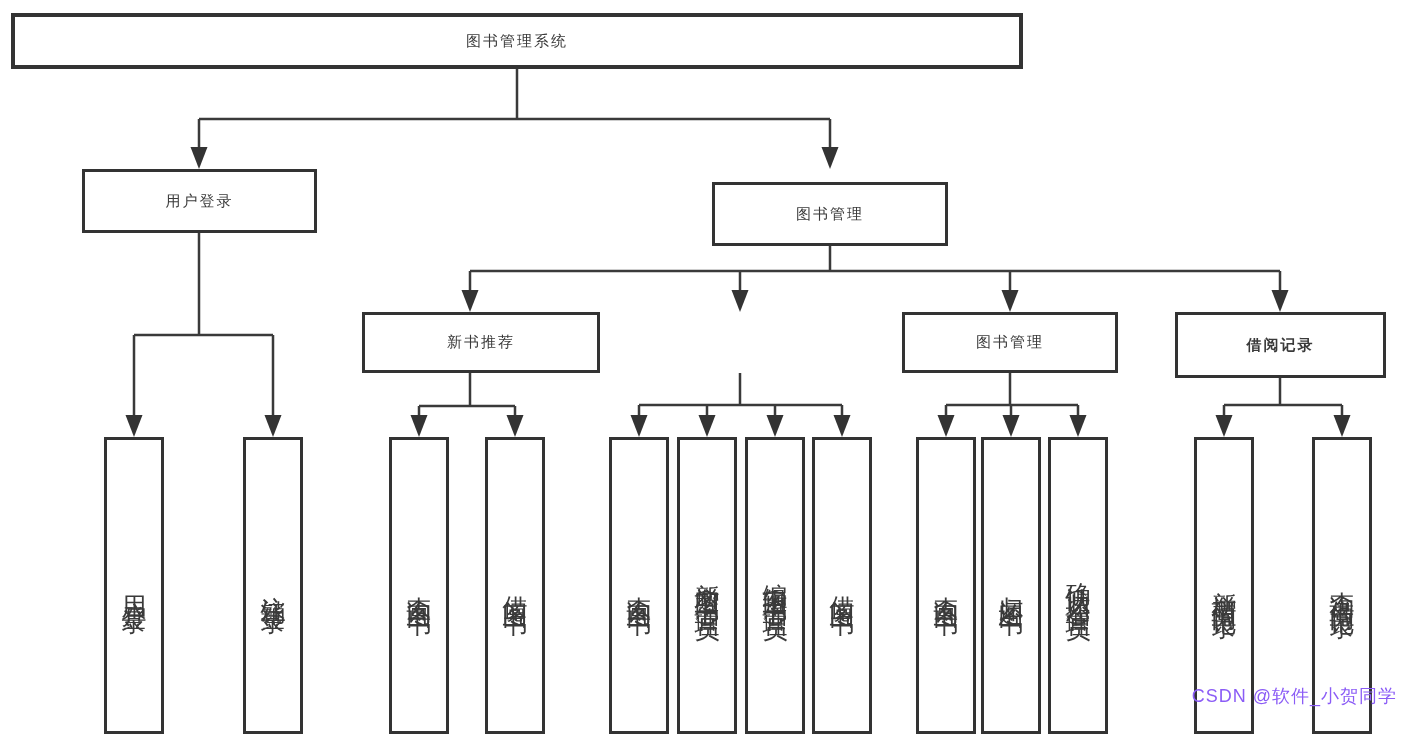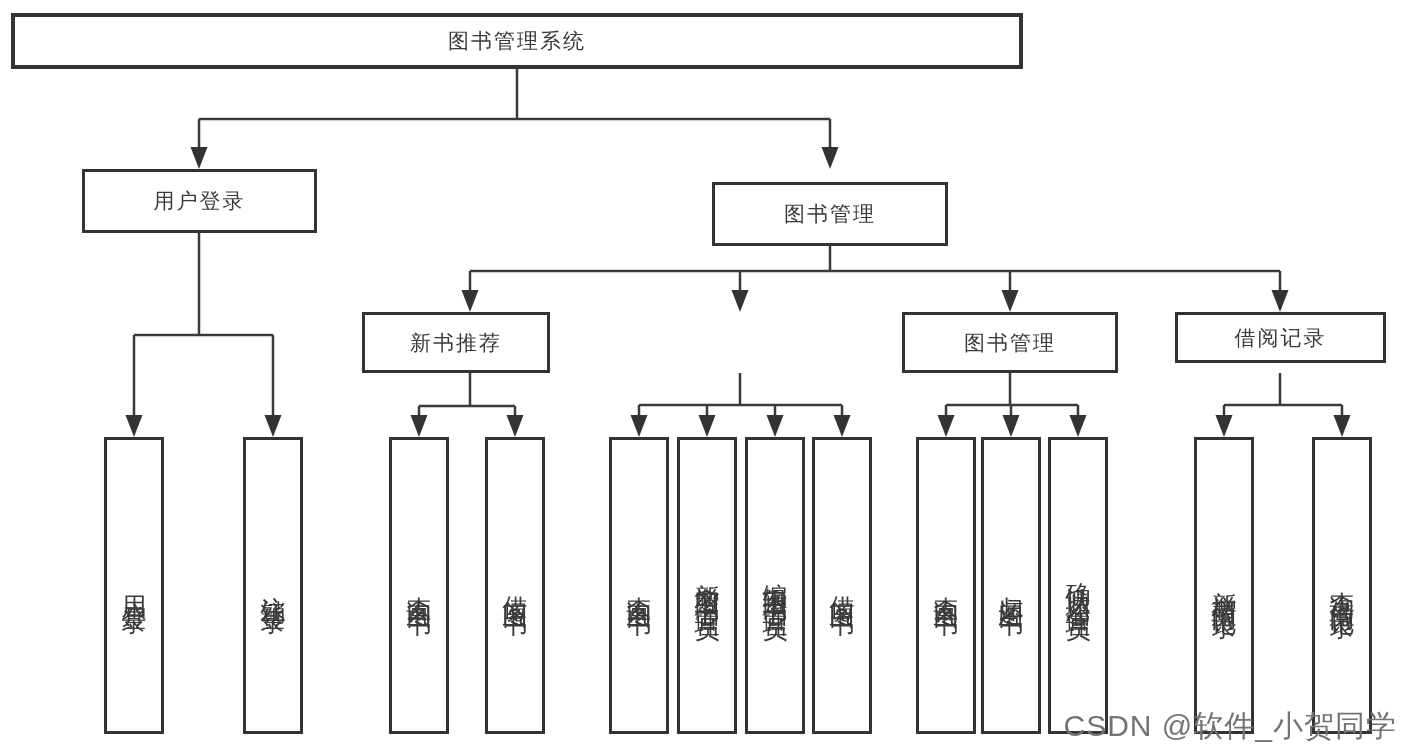--- a/index.html
+++ b/index.html
@@ -26,38 +26,38 @@
     background: #ffffff;
     border: 3px solid #333333;
     color: #3a3a3a;
     display: flex;
     align-items: center;
     justify-content: center;
     z-index: 2;
   }
   .node.root { border-width: 4px; }
   .h-label {
-    font-size: 21px;
+    font-size: 15px;
     letter-spacing: 2px;
     white-space: nowrap;
   }
   .v-node {
     writing-mode: vertical-rl;
     text-orientation: mixed;
     font-size: 25px;
     letter-spacing: 5px;
     line-height: 1;
   }
   .watermark {
     position: absolute;
-    top: 706px;
+    top: 684px;
     right: 8px;
-    font-size: 30px;
+    font-size: 18px;
     letter-spacing: 1px;
-    color: #737373;
+    color: #8b5cf6;
     z-index: 5;
     white-space: nowrap;
   }
 </style>
 </head>
 <body>
 
 <div class="stage">
 
   <svg class="connectors" viewBox="0 0 1405 747" xmlns="http://www.w3.org/2000/svg">
@@ -104,27 +104,27 @@
     <span class="h-label">图书管理系统</span>
   </div>
 
   <div class="node" style="left:82px; top:169px; width:235px; height:64px;">
     <span class="h-label">用户登录</span>
   </div>
   <div class="node" style="left:712px; top:182px; width:236px; height:64px;">
     <span class="h-label">图书管理</span>
   </div>
 
-  <div class="node" style="left:362px; top:312px; width:188px; height:61px;">
+  <div class="node" style="left:362px; top:312px; width:238px; height:61px;">
     <span class="h-label">新书推荐</span>
   </div>
   <div class="node" style="left:902px; top:312px; width:216px; height:61px;">
     <span class="h-label">图书管理</span>
   </div>
-  <div class="node" style="left:1175px; top:312px; width:211px; height:51px;">
+  <div class="node" style="left:1175px; top:312px; width:211px; height:66px;font-weight:bold;">
     <span class="h-label">借阅记录</span>
   </div>
 
   <div class="node v-node" style="left:104px; top:437px; width:60px; height:297px;">用户登录</div>
   <div class="node v-node" style="left:243px; top:437px; width:60px; height:297px;">注销登录</div>
 
   <div class="node v-node" style="left:389px; top:437px; width:60px; height:297px;">查询图书</div>
   <div class="node v-node" style="left:485px; top:437px; width:60px; height:297px;">借阅图书</div>
 
   <div class="node v-node" style="left:609px; top:437px; width:60px; height:297px;">查询图书</div>

